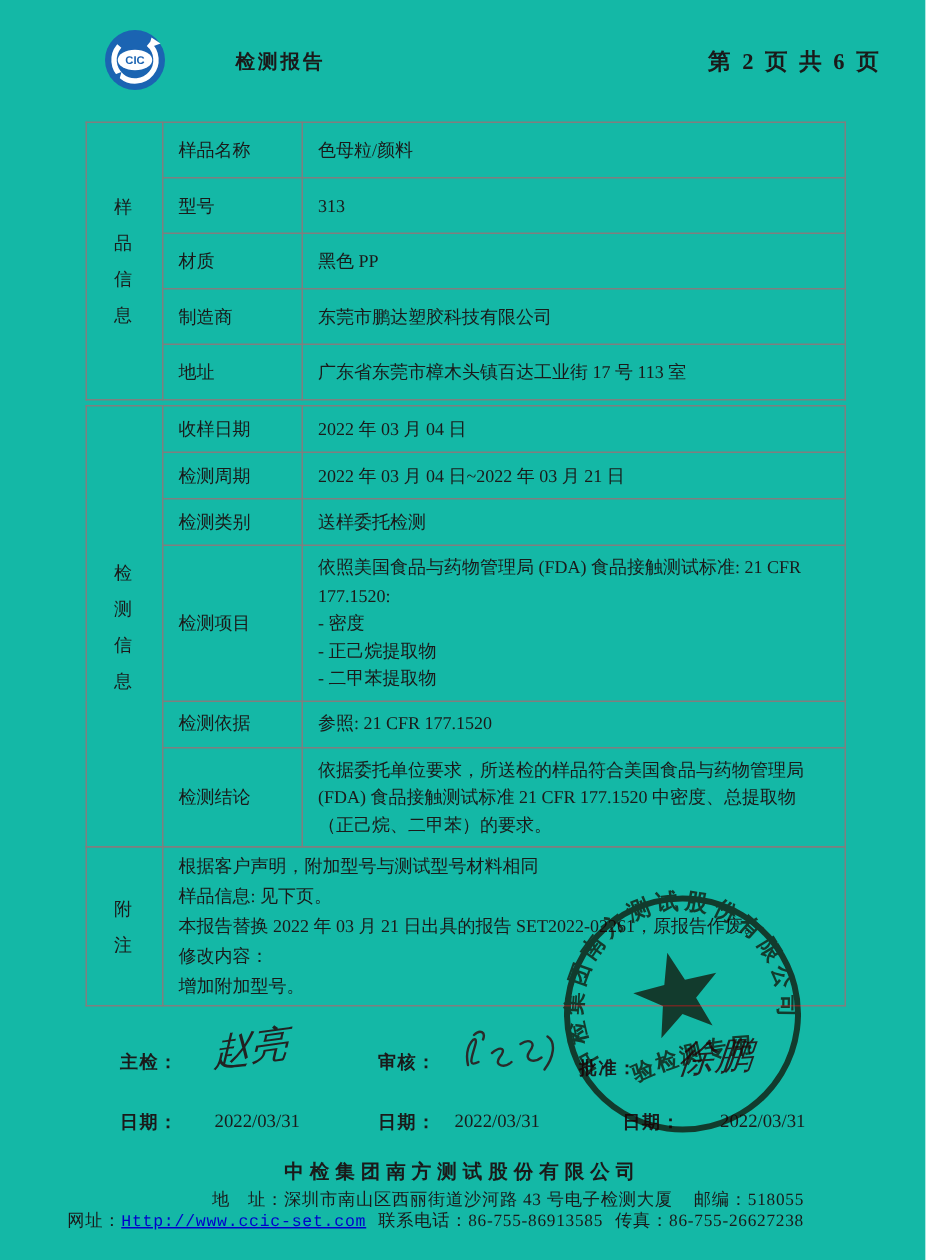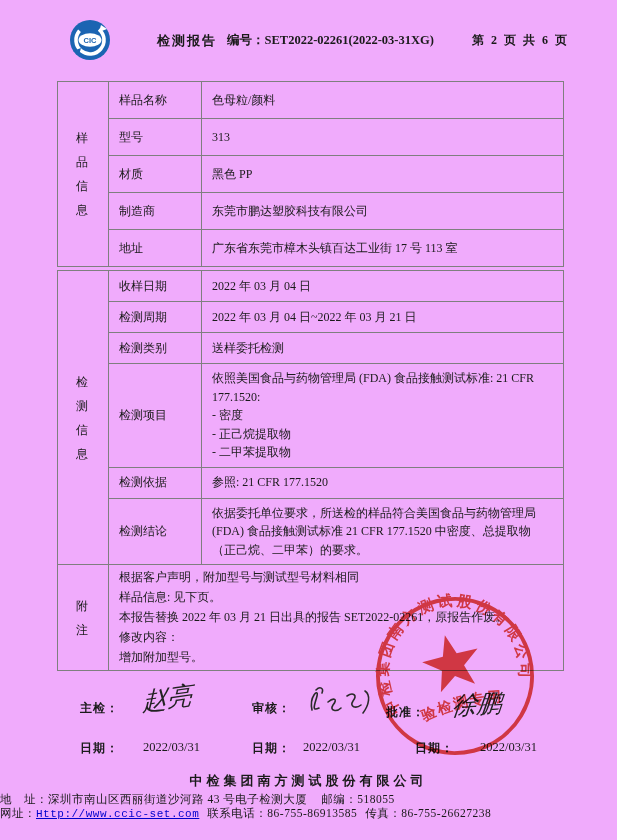--- a/index.html
+++ b/index.html
@@ -1,21 +1,21 @@
 <!DOCTYPE html>
 <html><head>
 <meta charset="utf-8">
 <style>
   html,body{margin:0;padding:0;background:#ffffff;}
-  .page{position:relative;width:617px;height:840px;background:#f0abfc;overflow:hidden;
+  .page{position:relative;width:617px;height:840px;background:#14b8a6;overflow:hidden;
         font-family:"Liberation Serif","DejaVu Serif",serif;color:#1a1a1a;}
   
   .hdr-title{position:absolute;left:157px;top:32px;font-size:13px;font-weight:bold;letter-spacing:2px;}
   .hdr-no{position:absolute;left:227px;top:32px;font-size:12.5px;font-weight:bold;}
-  .hdr-page{position:absolute;left:472px;top:32px;font-size:12px;font-weight:bold;letter-spacing:2px;}
+  .hdr-page{position:absolute;left:472px;top:32px;font-size:15px;font-weight:bold;letter-spacing:2px;}
   .logo{position:absolute;left:68px;top:18px;}
   
   .tables{position:absolute;left:57px;top:78px;width:506px;}
   table.doc{border-collapse:collapse;width:506px;table-layout:fixed;font-size:12px;}
   table.doc td{border:1px solid #7f7f7f;padding:2px 10px;vertical-align:middle;overflow:hidden;}
   table.doc td.sec{text-align:center;padding:2px 2px;}
   td.sec span{display:inline-block;width:2.05em;line-height:24px;text-align:center;letter-spacing:2px;}
   col.c1{width:51px;} col.c2{width:93px;} col.c3{width:362px;}
   .t1 td{height:31px;} .t2 td{height:32px;}
   .t3 tr.short td{height:26px;}
@@ -29,41 +29,40 @@
   
   .siglabel{position:absolute;font-size:12px;font-weight:bold;letter-spacing:1px;z-index:3;}
   .handwrite{position:absolute;font-size:25px;color:#222;z-index:4;
              font-family:"DejaVu Sans",sans-serif;font-style:italic;
              transform:rotate(-8deg) skewX(-8deg);white-space:nowrap;}
   .scribble{position:absolute;z-index:4;}
   .dateval{position:absolute;font-size:12.5px;z-index:3;}
   
   .f-company{position:absolute;left:0;top:772px;width:617px;text-align:center;
              font-size:13px;font-weight:bold;letter-spacing:4px;}
-  .f-line{position:absolute;left:0;width:536px;text-align:left;font-size:11.5px;letter-spacing:.5px;}
+  .f-line{position:absolute;left:0;width:536px;text-align:right;font-size:11.5px;letter-spacing:.5px;}
   .f-addr{top:792px;} .f-web{top:806px;}
   .weblink{font-family:"Liberation Mono","DejaVu Sans Mono",monospace;color:#0000cc;
            text-decoration:underline;font-size:11px;}
   .gap1{display:inline-block;width:14px;} .gap2{display:inline-block;width:8px;}
 </style>
 </head>
 <body>
 
 <div class="page">
 
   <svg class="logo" width="44" height="44" viewBox="0 0 44 44">
     <circle cx="22" cy="22" r="20" fill="#1b64b2"></circle>
     <circle cx="22" cy="22" r="14" fill="none" stroke="#ffffff" stroke-width="3.6" stroke-dasharray="66 22" transform="rotate(-50 22 22)"></circle>
     <polygon points="33,7 39,11 31,14" fill="#ffffff"></polygon>
     <polygon points="11,37 5,33 13,30" fill="#1b64b2"></polygon>
     <ellipse cx="22" cy="22" rx="11.5" ry="6.8" fill="#ffffff"></ellipse>
     <text x="22" y="24.8" text-anchor="middle" font-size="7.5" font-weight="bold" fill="#1b64b2" font-family="Liberation Sans,sans-serif">CIC</text>
   </svg>
   <div class="hdr-title">检测报告</div>
-  <div class="hdr-no"><span>编号：</span><span>SET2022-02261(2022-03-31XG)</span></div>
   <div class="hdr-page">第 2 页 共 6 页</div>
 
   <div class="tables">
 
 
     <table class="doc t2 mt">
       <colgroup>
           <col class="c1">
           <col class="c2">
           <col class="c3">

